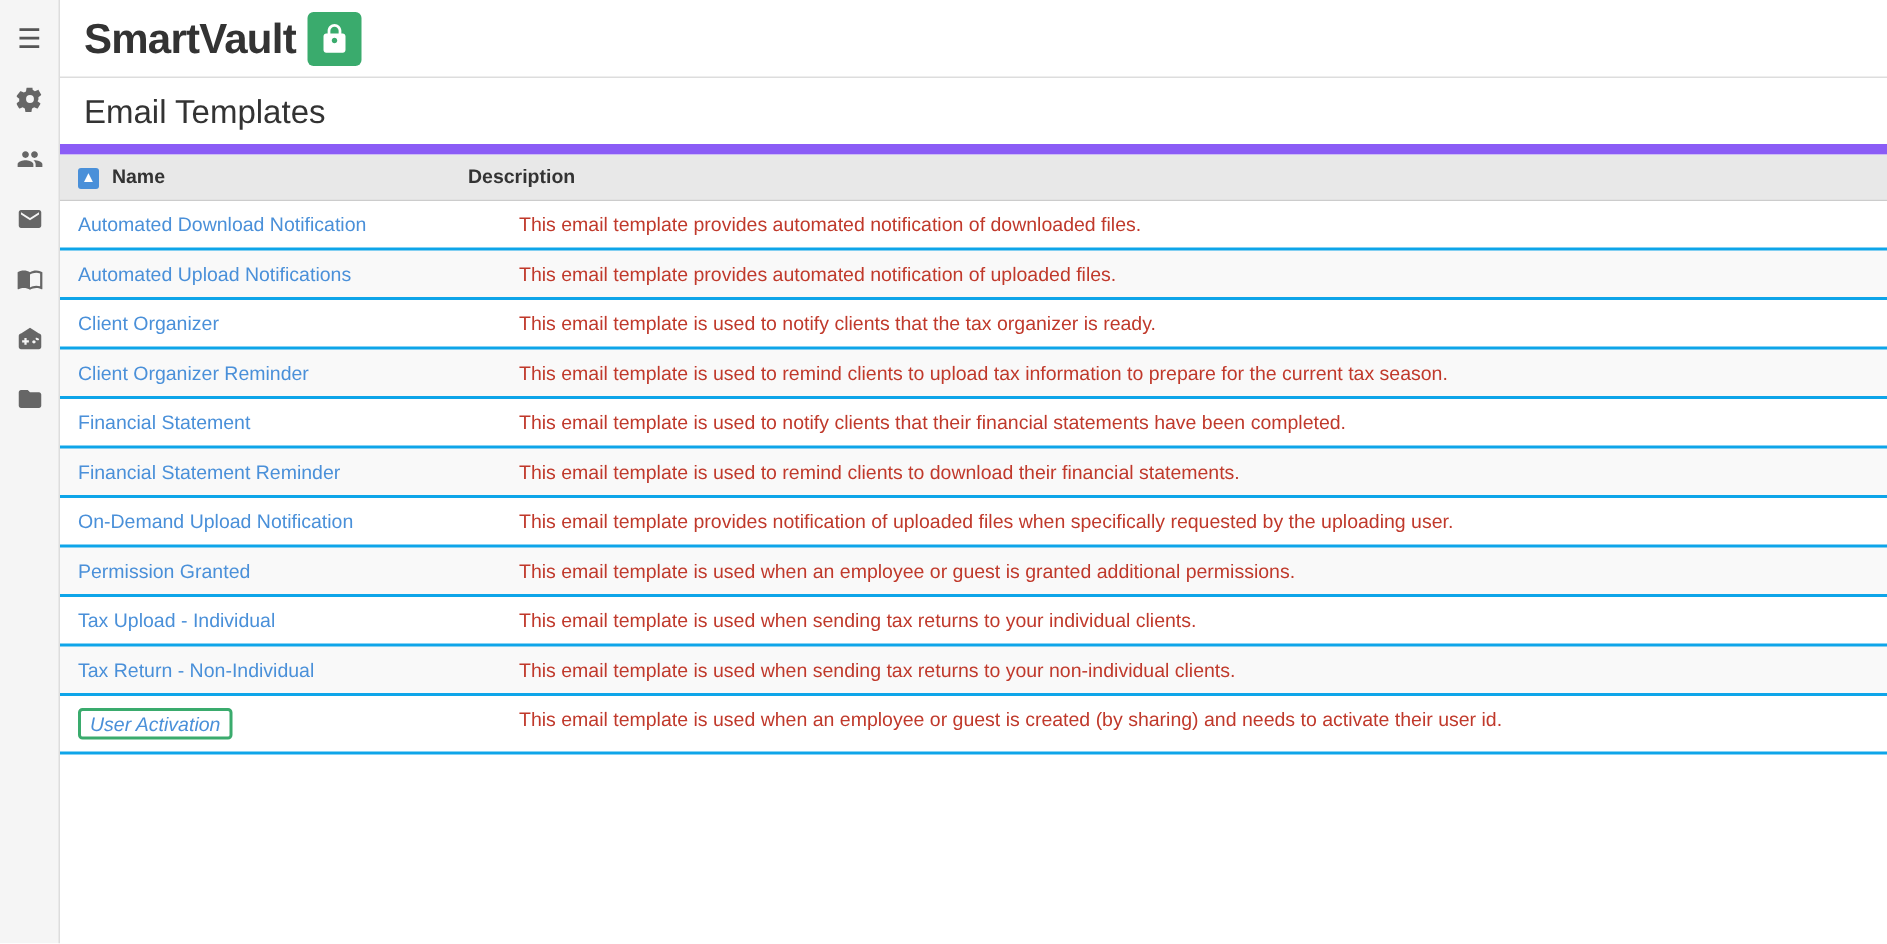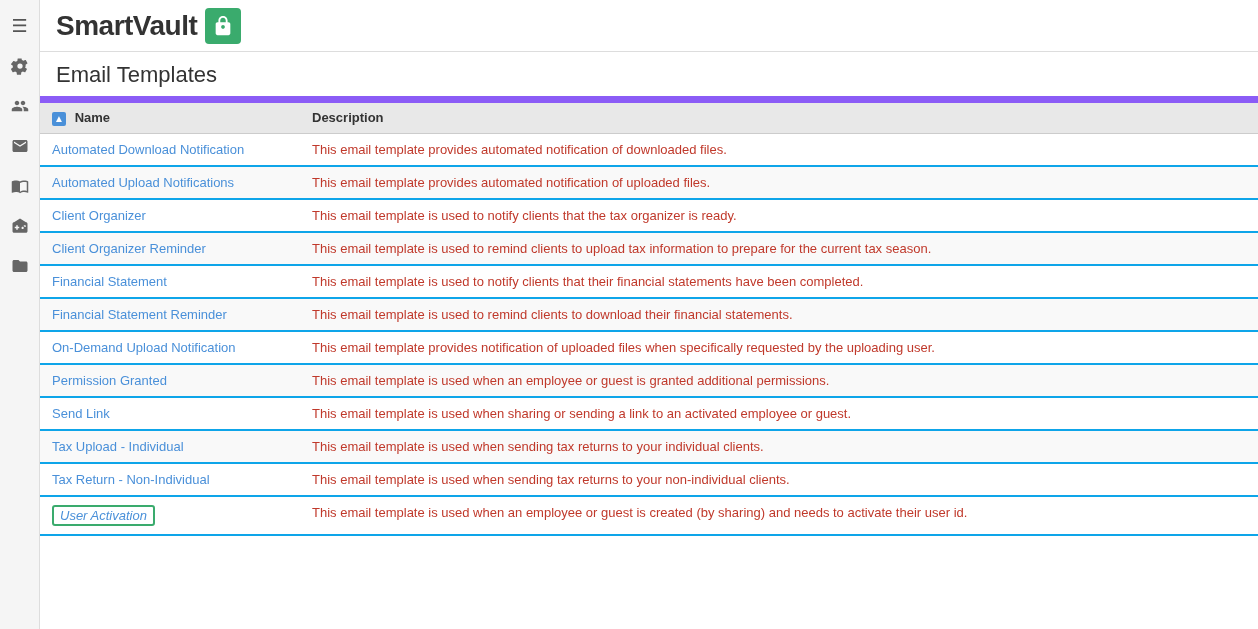--- a/index.html
+++ b/index.html
@@ -136,20 +136,21 @@
       vertical-align: top;
     }
     .name-link {
       color: #4a90d9;
       text-decoration: none;
       cursor: pointer;
     }
     .desc-text {
       color: #c0392b;
       font-size: 13px;
+      margin-left: 34px;
     }
 
     
     .row-selected td:first-child {
       position: relative;
     }
     .row-selected .name-link {
       display: inline-block;
       border: 2px solid #3aab6d;
       padding: 1px 6px;
@@ -250,24 +251,20 @@
           </tr>
           <tr>
             <td><a class="name-link" href="#">On-Demand Upload Notification</a></td>
             <td><span class="desc-text">This email template provides notification of uploaded files when specifically requested by the uploading user.</span></td>
           </tr>
           <tr>
             <td><a class="name-link" href="#">Permission Granted</a></td>
             <td><span class="desc-text">This email template is used when an employee or guest is granted additional permissions.</span></td>
           </tr>
           <tr>
-            <td><a class="name-link" href="#">Send Link</a></td>
-            <td><span class="desc-text">This email template is used when sharing or sending a link to an activated employee or guest.</span></td>
-          </tr>
-          <tr>
             <td><a class="name-link" href="#">Tax Upload - Individual</a></td>
             <td><span class="desc-text">This email template is used when sending tax returns to your individual clients.</span></td>
           </tr>
           <tr>
             <td><a class="name-link" href="#">Tax Return - Non-Individual</a></td>
             <td><span class="desc-text">This email template is used when sending tax returns to your non-individual clients.</span></td>
           </tr>
           <tr class="row-selected" style="background: rgb(255, 255, 255);">
             <td><a class="name-link" href="#" style="border: 2px solid rgb(58, 171, 109); padding: 1px 6px; border-radius: 3px; display: inline-block;">User Activation</a></td>
             <td><span class="desc-text">This email template is used when an employee or guest is created (by sharing) and needs to activate their user id.</span></td>

